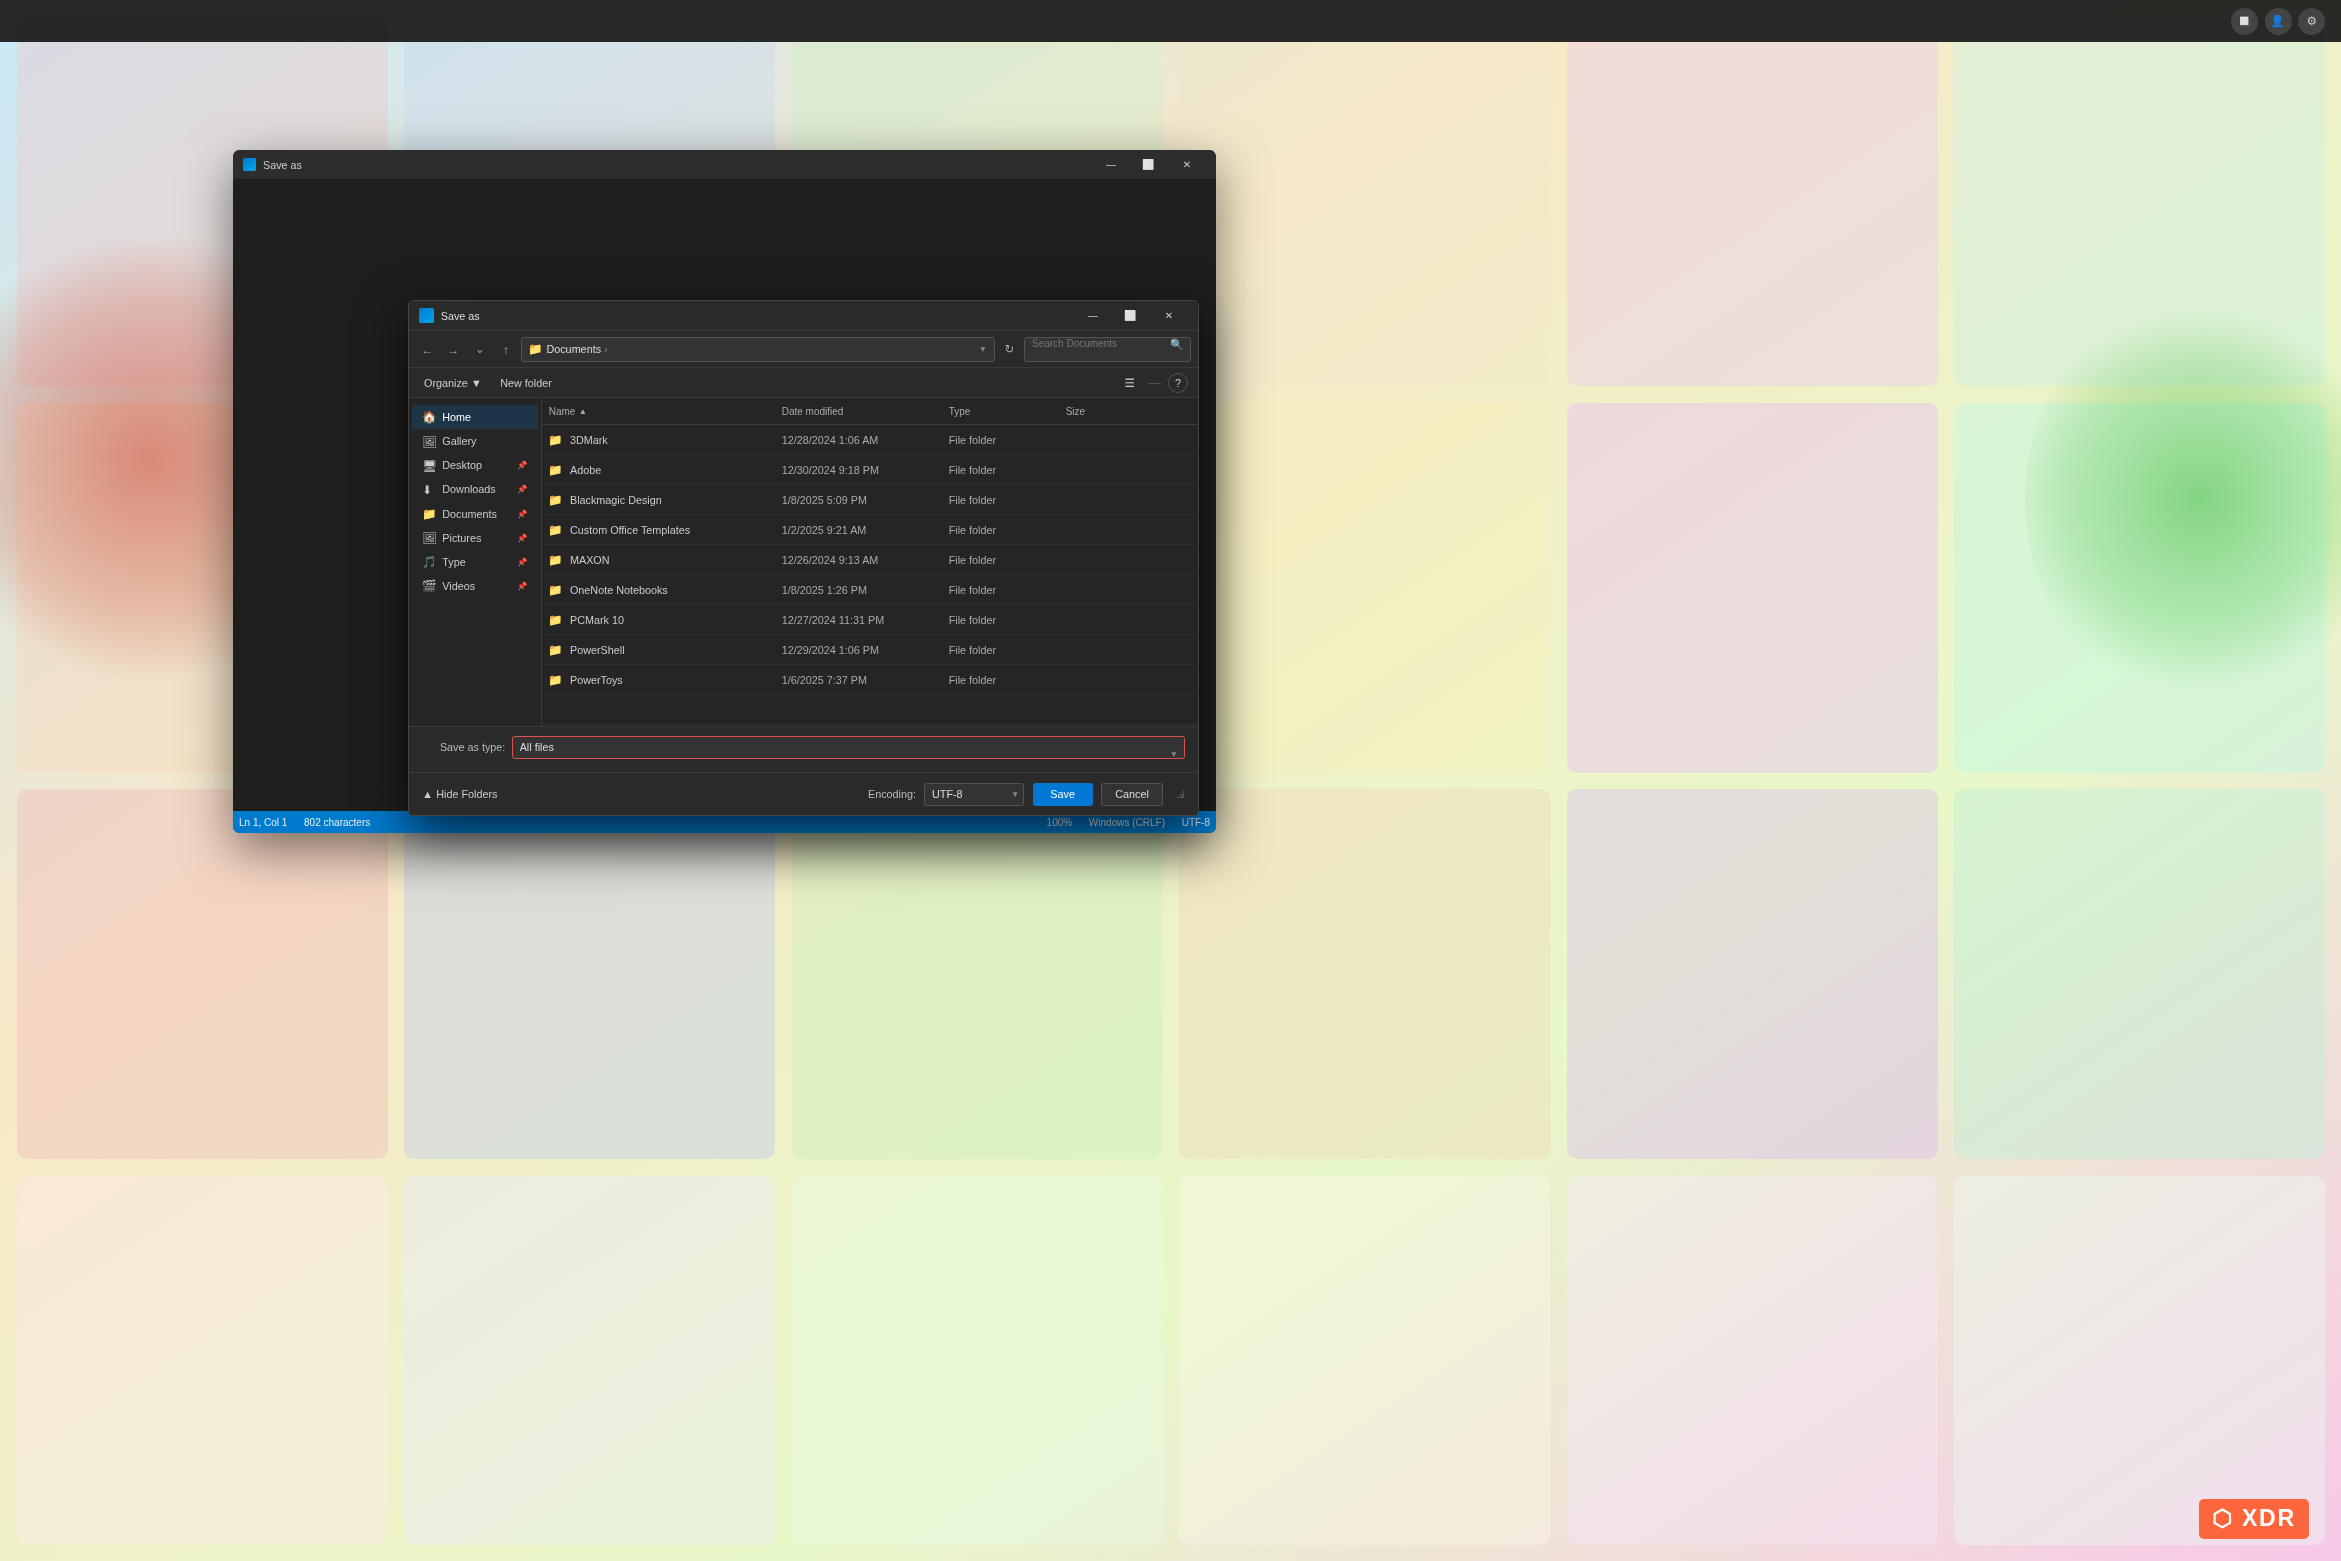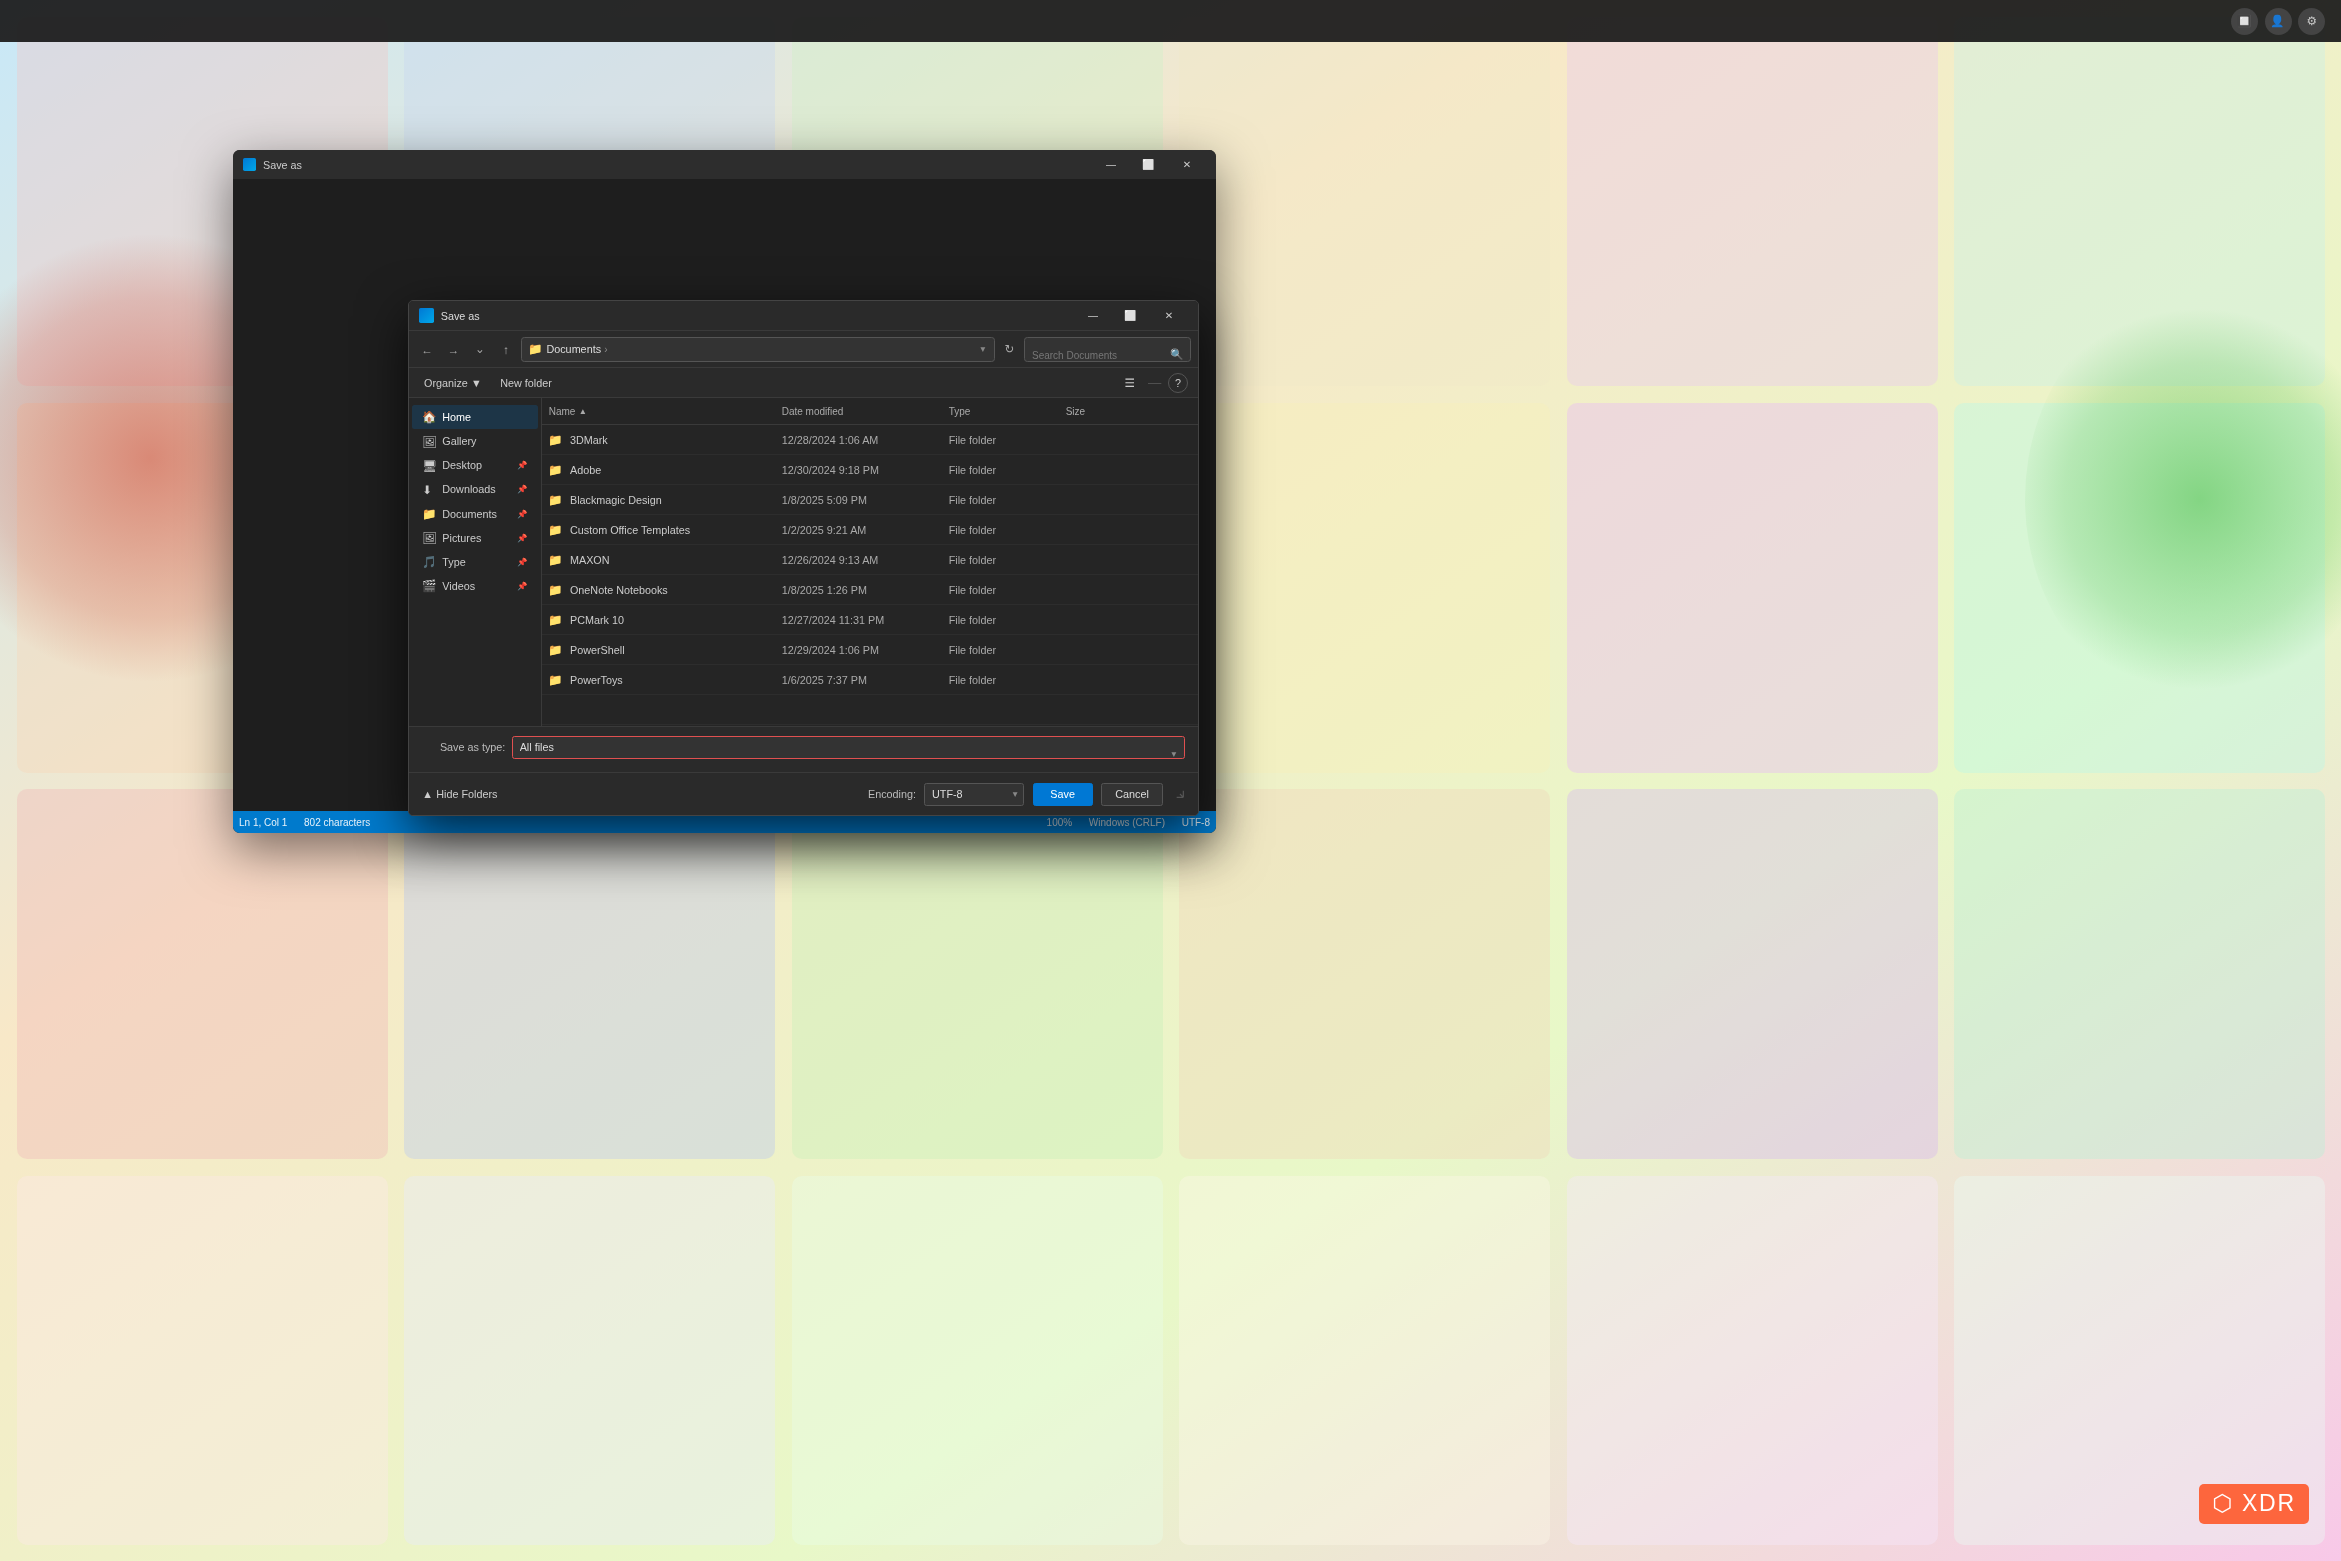--- a/index.html
+++ b/index.html
@@ -8,25 +8,25 @@
       height: 1562px;
       overflow: hidden;
       position: relative;
       font-family: 'Segoe UI', sans-serif;
       background: #f0f0f0;
     }
 
     
     .xdr-logo {
       position: absolute;
-      bottom: 38px;
+      bottom: 23px;
       right: 33px;
       color: white;
       font-size: 23px;
-      font-weight: normal;
+      font-weight: bold;
       background: rgba(255,80,30,0.85);
       padding: 6.7px 13.3px;
       border-radius: 5px;
       letter-spacing: 1.7px;
     }
 
     
     .vscode-window {
       position: absolute;
       left: 233px;
@@ -197,21 +197,21 @@
       color: #aaa;
       font-size: 11.7px;
       cursor: pointer;
       display: flex;
       align-items: center;
       justify-content: center;
     }
 
     .search-box {
       display: flex;
-      align-items: flex-end;
+      align-items: flex-start;
       background: #333;
       border: 0.8px solid #555;
       border-radius: 3.3px;
       height: 25px;
       padding: 0 6.7px;
       width: 167px;
       gap: 5px;
     }
 
     .search-input {

